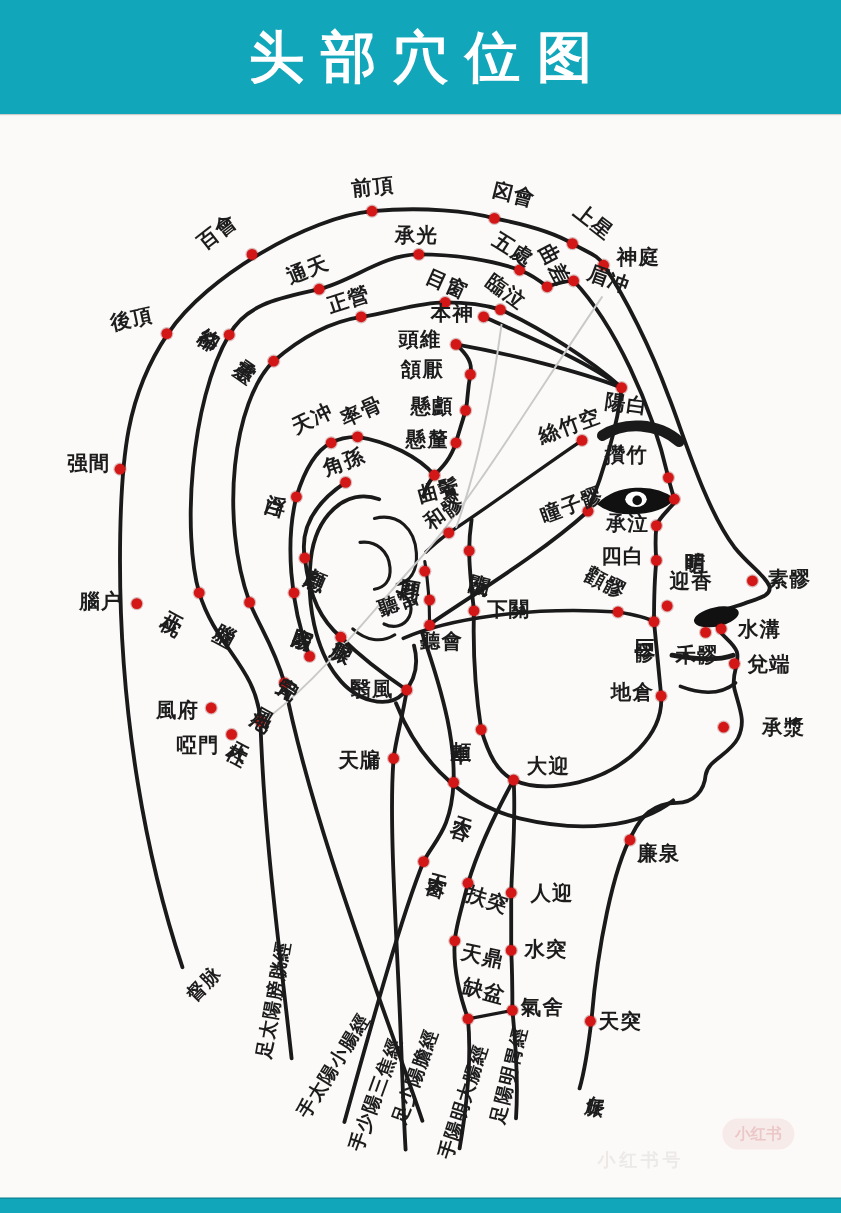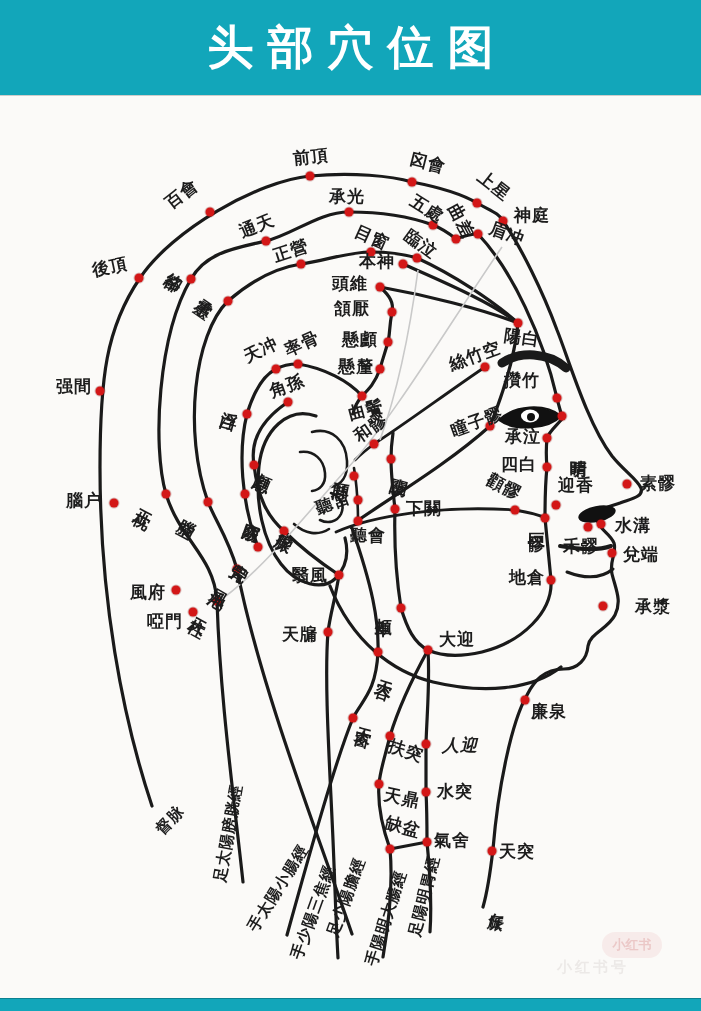--- a/index.html
+++ b/index.html
@@ -1,17 +1,17 @@
 <!DOCTYPE html>
 <html><head>
 <meta charset="utf-8">
 <style>
   html,body{margin:0;padding:0;background:#e8e8e8;}
   .stage{position:relative;width:701px;height:1011px;background:#fbfaf8;overflow:hidden;
-         font-family:"DejaVu Serif","Liberation Serif",serif;text-align:center;}
+         font-family:"DejaVu Serif","Liberation Serif",serif;}
   .band{position:absolute;left:0;top:0;width:701px;height:95px;display:flex;align-items:center;justify-content:center;
         box-shadow:0 1px 0 rgba(0,0,0,.18);}
   .band h1{margin:0;color:#fff;font-family:"Liberation Sans","DejaVu Sans",sans-serif;
            font-size:46px;font-weight:800;letter-spacing:14px;text-indent:14px;}
   svg.lines{position:absolute;left:0;top:0;}
   #points{position:absolute;left:0;top:0;width:701px;height:1011px;}
   .dot{position:absolute;width:9px;height:9px;border-radius:50%;transform:translate(-50%,-50%);
        box-shadow:0 0 0 1px rgba(120,0,0,.25);}
   .pt{position:absolute;white-space:nowrap;font-size:17px;font-weight:700;color:#1c1c1c;line-height:1.02;
       letter-spacing:1px;}
@@ -217,21 +217,21 @@
       <span class="pt" style="left: 457px; top: 640px; transform: translate(-50%, -50%) rotate(0deg);">大迎</span>
       <div class="dot" style="left: 328px; top: 632px; background: rgb(211, 23, 23);"></div>
       <span class="pt" style="left: 300px; top: 635px; transform: translate(-50%, -50%) rotate(0deg);">天牖</span>
       <div class="dot" style="left: 378px; top: 652px; background: rgb(211, 23, 23);"></div>
       <span class="pt vert" style="left: 390px; top: 670px; transform: translate(-50%, -50%) rotate(18deg);">天容</span>
       <div class="dot" style="left: 353px; top: 718px; background: rgb(211, 23, 23);"></div>
       <span class="pt vert" style="left: 368px; top: 717px; transform: translate(-50%, -50%) rotate(15deg);">天窗</span>
       <div class="dot" style="left: 390px; top: 736px; background: rgb(211, 23, 23);"></div>
       <span class="pt" style="left: 406px; top: 751px; transform: translate(-50%, -50%) rotate(18deg);">扶突</span>
       <div class="dot" style="left: 426px; top: 744px; background: rgb(211, 23, 23);"></div>
-      <span class="pt" style="left: 460px; top: 746px; transform: translate(-50%, -50%) rotate(0deg); font-style: italic;">人迎</span>
+      <span class="pt" style="left: 460px; top: 746px; transform: translate(-50%, -50%) rotate(0deg);">人迎</span>
       <div class="dot" style="left: 379px; top: 784px; background: rgb(211, 23, 23);"></div>
       <span class="pt" style="left: 402px; top: 798px; transform: translate(-50%, -50%) rotate(12deg);">天鼎</span>
       <div class="dot" style="left: 426px; top: 792px; background: rgb(211, 23, 23);"></div>
       <span class="pt" style="left: 455px; top: 792px; transform: translate(-50%, -50%) rotate(0deg);">水突</span>
       <div class="dot" style="left: 390px; top: 849px; background: rgb(211, 23, 23);"></div>
       <span class="pt" style="left: 403px; top: 827px; transform: translate(-50%, -50%) rotate(15deg);">缺盆</span>
       <div class="dot" style="left: 427px; top: 842px; background: rgb(211, 23, 23);"></div>
       <span class="pt" style="left: 452px; top: 841px; transform: translate(-50%, -50%) rotate(0deg);">氣舍</span>
       <div class="dot" style="left: 492px; top: 851px; background: rgb(211, 23, 23);"></div>
       <span class="pt" style="left: 517px; top: 852px; transform: translate(-50%, -50%) rotate(0deg);">天突</span>

